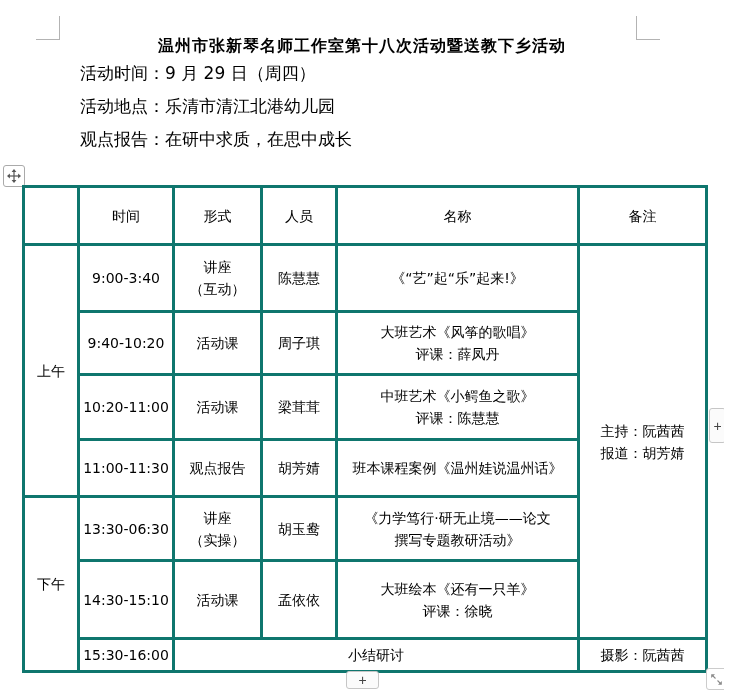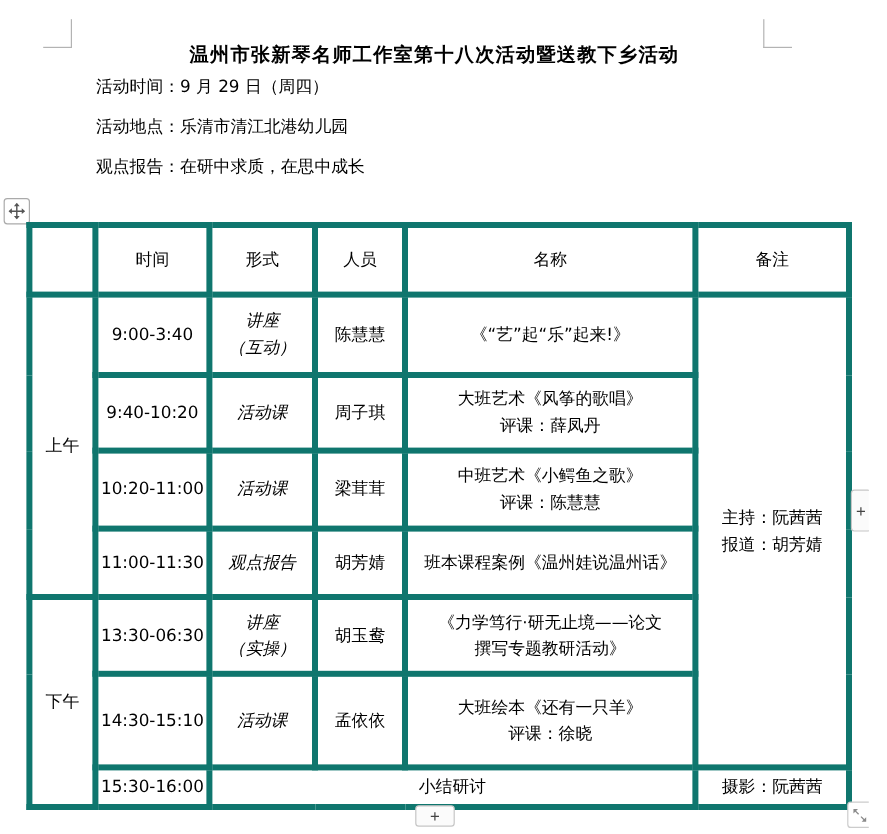--- a/index.html
+++ b/index.html
@@ -7,33 +7,33 @@
     position:relative;width:724px;height:695px;background:#ffffff;
     font-family:"DejaVu Sans",sans-serif;color:#000;overflow:hidden;
   }
   
   .corner{position:absolute;width:23px;height:23px;}
   .corner-left{left:36px;top:16px;border-right:1px solid #b3b3b3;border-bottom:1px solid #b3b3b3;}
   .corner-right{left:636px;top:16px;border-left:1px solid #b3b3b3;border-bottom:1px solid #b3b3b3;}
   
   .doc-title{position:absolute;left:0;top:36px;width:100%;text-align:center;
     font-size:16px;font-weight:bold;letter-spacing:1px;margin:0;}
-  .paras{position:absolute;left:80px;top:57px;font-size:14px;line-height:33px;}
+  .paras{position:absolute;left:80px;top:57px;font-size:17px;line-height:33px;}
   .paras div{white-space:pre;}
   
   table.sched{position:absolute;left:22px;top:185px;border-collapse:collapse;
     table-layout:fixed;border:2px solid #000;}
   table.sched th,table.sched td{
-    border:5px solid #0f766e;font-size:14px;font-weight:normal;text-align:center;
+    border:3px solid #0f766e;font-size:14px;font-weight:normal;text-align:center;
     vertical-align:middle;padding:0;overflow:hidden;line-height:22px;
   }
   tr.h-head{height:58px;} tr.h-r1{height:67px;} tr.h-r2{height:63px;}
   tr.h-r3{height:65px;} tr.h-r4{height:57px;} tr.h-r5{height:64px;}
   tr.h-r6{height:78px;} tr.h-r7{height:33px;}
-  td.form-cell{line-height:26px;font-style:italic;}
+  td.form-cell{line-height:26px;}
   td.name-cell{line-height:28px;}
   td.note-cell{vertical-align:top;text-align:left;padding:8px 4px 0 8px;line-height:30px;}
   td.photo-cell{text-align:left;padding-left:8px;}
   
   .ctl{position:absolute;box-sizing:border-box;border:1px solid #c6c6c6;border-radius:3px;
     background:#fbfbfb;color:#444;display:flex;align-items:center;justify-content:center;
     font-size:14px;padding:0;cursor:pointer;}
   .move-handle{left:3px;top:165px;width:22px;height:22px;border-color:#aaa;background:#fff;}
   .insert-col{left:709px;top:408px;width:17px;height:35px;}
   .insert-row{left:346px;top:671px;width:33px;height:18px;}

